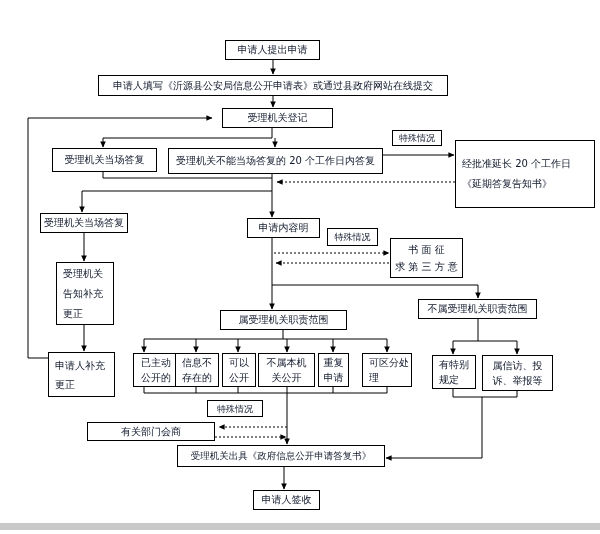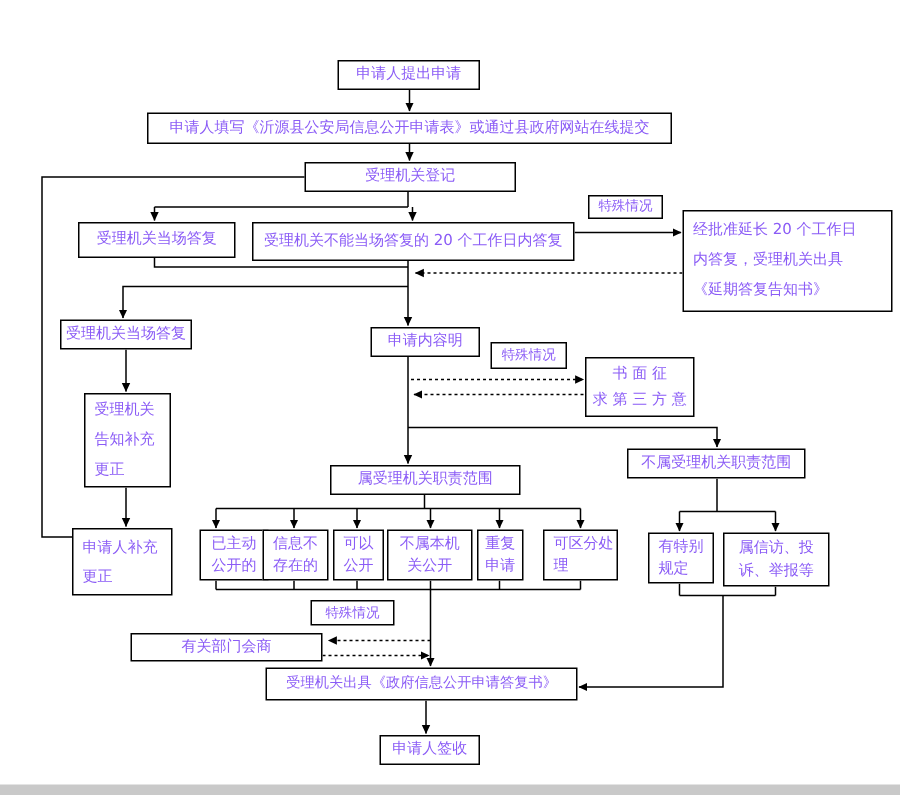--- a/index.html
+++ b/index.html
@@ -1,19 +1,19 @@
 <!DOCTYPE html>
 <html><head>
 <meta charset="utf-8">
 <style>
   html,body{margin:0;padding:0;background:#ffffff;}
   .stage{
     position:relative;width:600px;height:534px;background:#ffffff;
     font-family:"DejaVu Sans","Liberation Sans",sans-serif;
-    color:#8b5cf6;overflow:hidden;
+    color:#0f172a;overflow:hidden;
   }
   .connectors{position:absolute;left:0;top:0;width:600px;height:534px;}
   .node{
     position:absolute;box-sizing:border-box;border:1px solid #000;background:#fff;
     display:flex;flex-direction:column;justify-content:center;align-items:center;
     font-size:10px;line-height:12px;text-align:center;padding:1px 2px;
     white-space:nowrap;
   }
   .node.left{align-items:flex-start;text-align:left;padding-left:6px;}
   .node span{display:block;}
@@ -70,27 +70,26 @@
       <polyline points="517,391 517,397" fill="none" stroke="#000000" stroke-width="1"></polyline>
       <polyline points="453,397 517,397" fill="none" stroke="#000000" stroke-width="1"></polyline>
       <polyline points="482,397 482,458 386,458" fill="none" stroke="#000000" stroke-width="1" marker-end="url(#arrowhead)"></polyline>
       <polyline points="287,427 219,427" fill="none" stroke="#000000" stroke-width="1" stroke-dasharray="2 2" marker-end="url(#arrowhead)"></polyline>
       <polyline points="215,437 286,437" fill="none" stroke="#000000" stroke-width="1" stroke-dasharray="2 2" marker-end="url(#arrowhead)"></polyline>
       <polyline points="284,467 284,489" fill="none" stroke="#000000" stroke-width="1" marker-end="url(#arrowhead)"></polyline>
     </svg>
   <div id="nodes-layer">
       <div class="node" style="left: 225px; top: 40px; width: 95px; height: 20px;">申请人提出申请</div>
       <div class="node" style="left: 98px; top: 75px; width: 350px; height: 21px;">申请人填写《沂源县公安局信息公开申请表》或通过县政府网站在线提交</div>
-      <div class="node" style="left: 203px; top: 108px; width: 141px; height: 20px;">受理机关登记</div>
+      <div class="node" style="left: 222px; top: 108px; width: 111px; height: 20px;">受理机关登记</div>
       <div class="node" style="left: 52px; top: 148px; width: 105px; height: 24px;">受理机关当场答复</div>
       <div class="node" style="left: 168px; top: 148px; width: 215px; height: 26px; text-align: center;">受理机关不能当场答复的 20 个工作日内答复</div>
       <div class="node" style="left: 392px; top: 130px; width: 50px; height: 16px; font-size: 9px;">特殊情况</div>
       <div class="node left" style="left: 455px; top: 140px; width: 140px; height: 68px; line-height: 20px;">
         <span>经批准延长 20 个工作日</span>
-        <span>内答复，受理机关出具</span>
         <span>《延期答复告知书》</span>
       </div>
       <div class="node" style="left: 40px; top: 213px; width: 88px; height: 20px;">受理机关当场答复</div>
       <div class="node" style="left: 247px; top: 218px; width: 73px; height: 20px;">申请内容明</div>
       <div class="node" style="left: 327px; top: 228px; width: 51px; height: 18px; font-size: 9px;">特殊情况</div>
       <div class="node" style="left: 390px; top: 238px; width: 73px; height: 40px; line-height: 17px;">
         <span>书 面 征</span>
         <span>求 第 三 方 意</span>
       </div>
       <div class="node left" style="left: 56px; top: 262px; width: 58px; height: 63px; line-height: 20px;">

